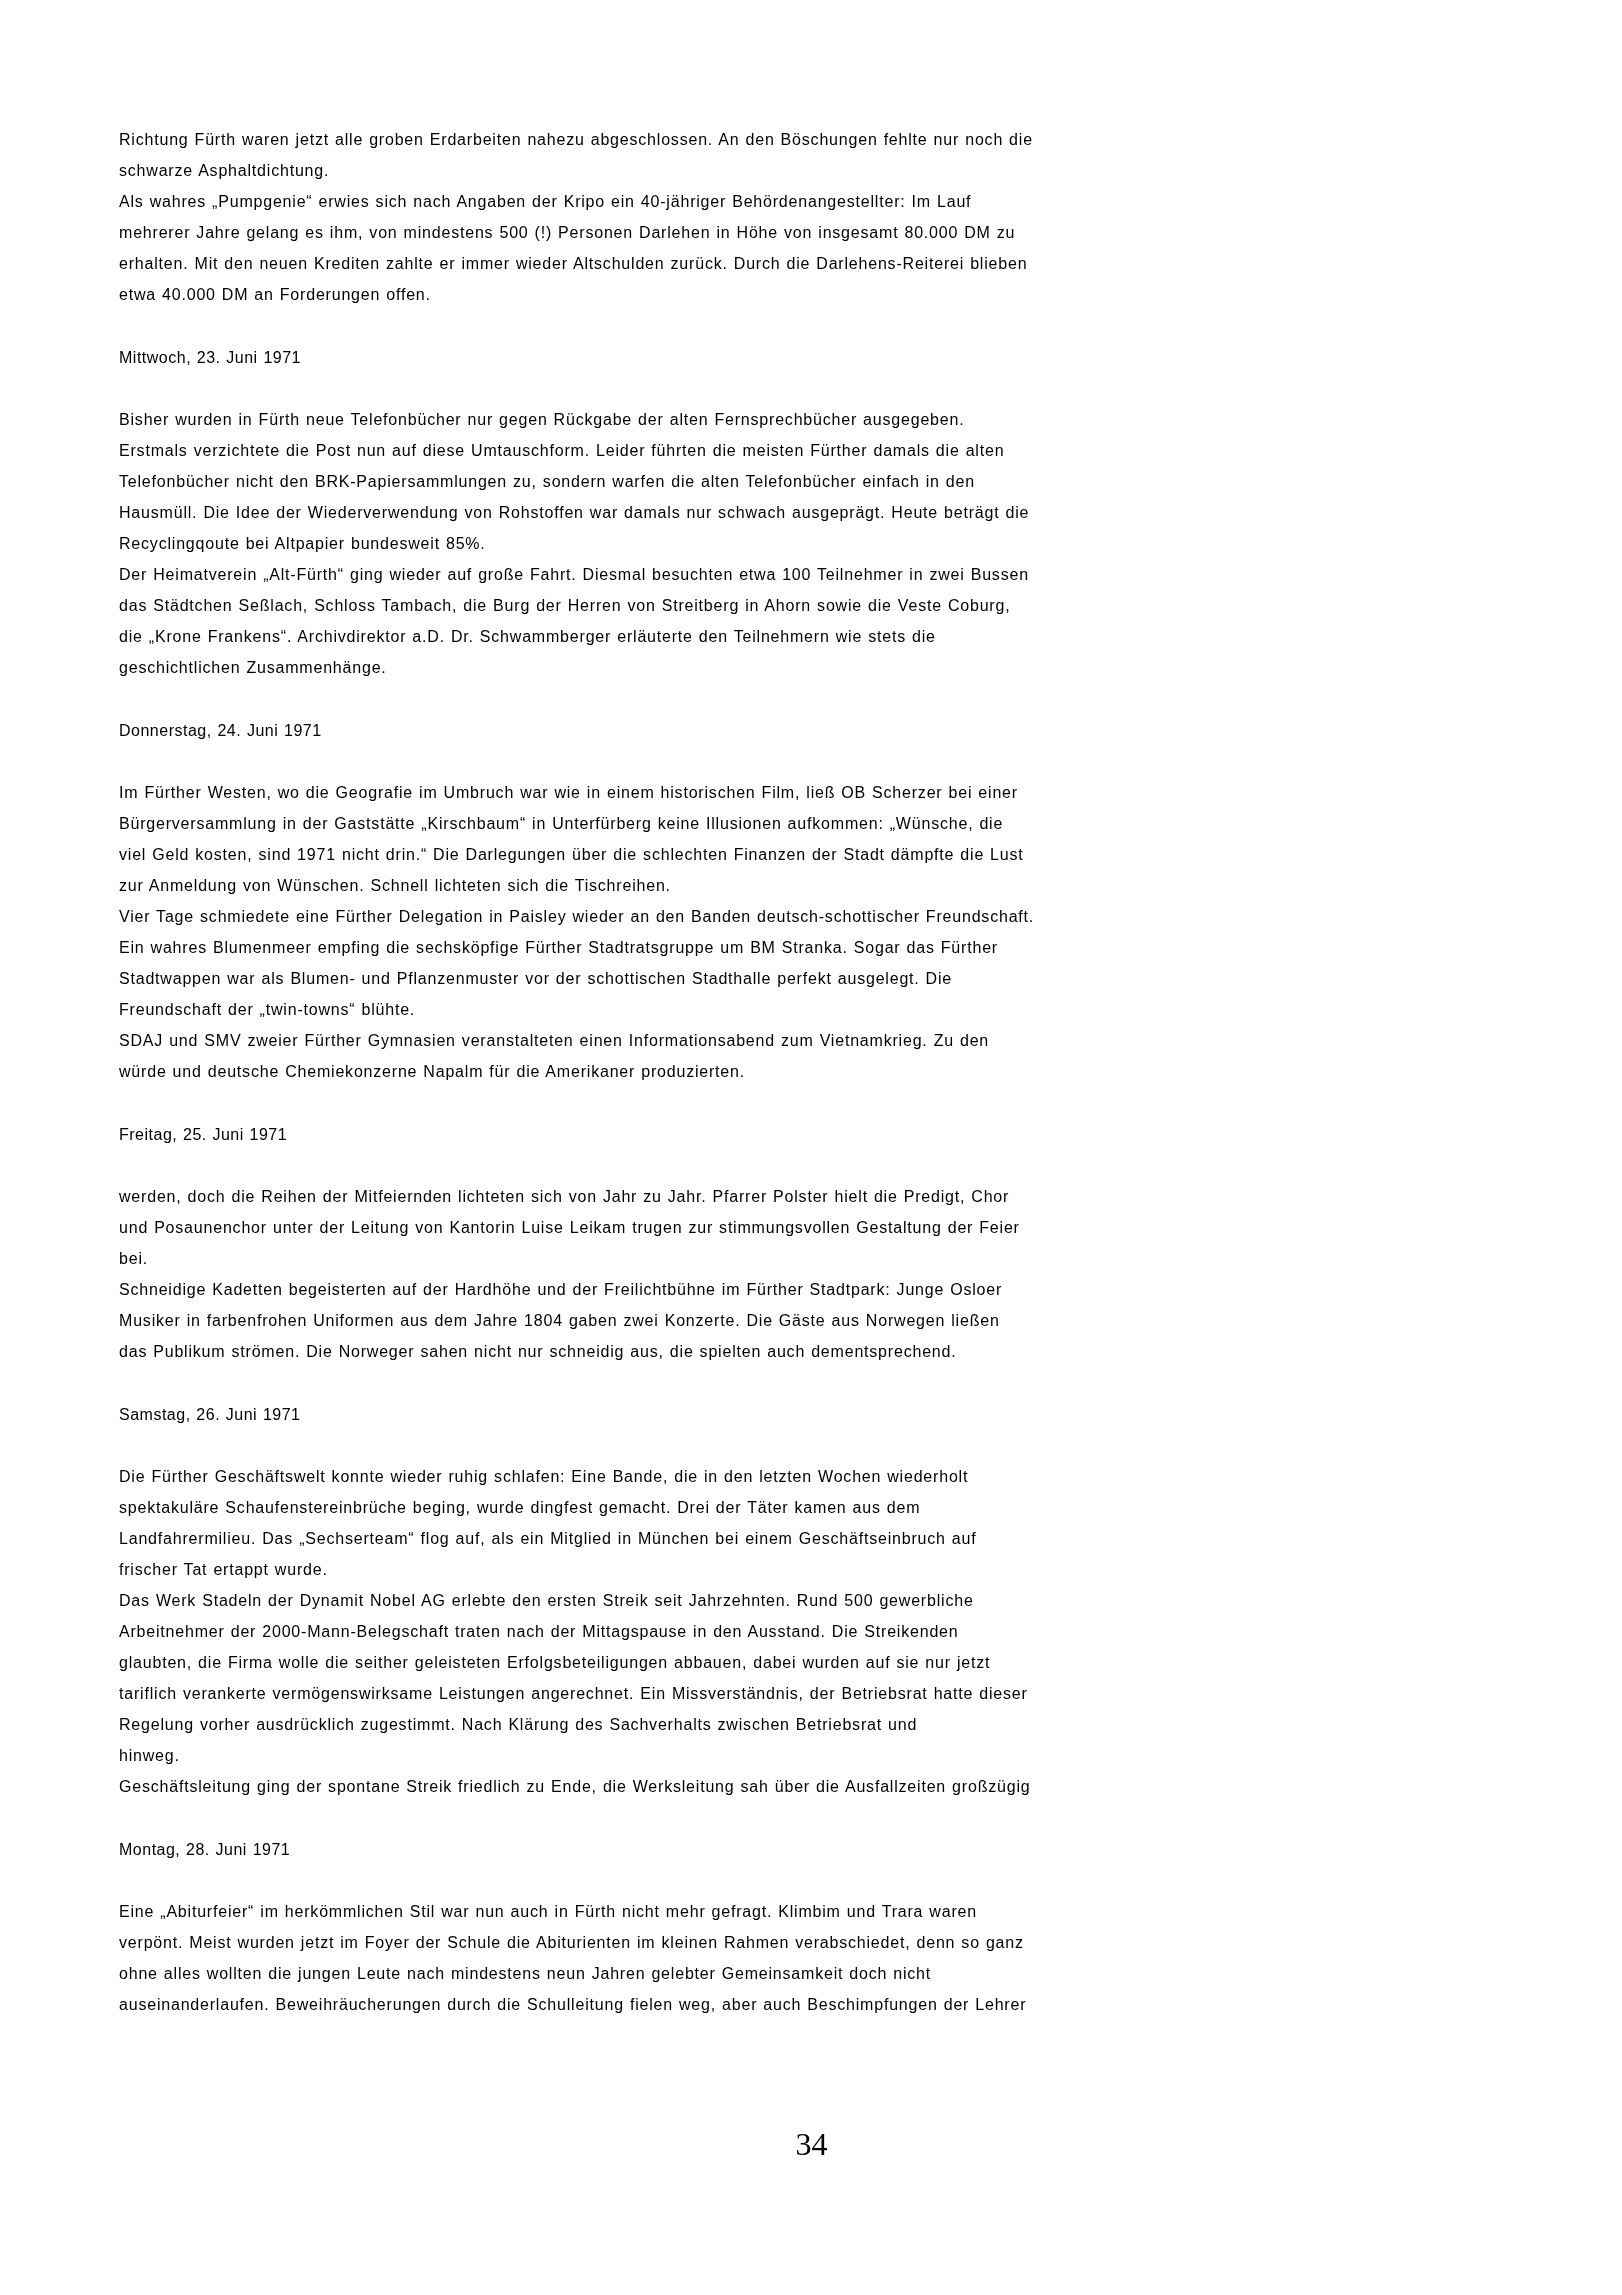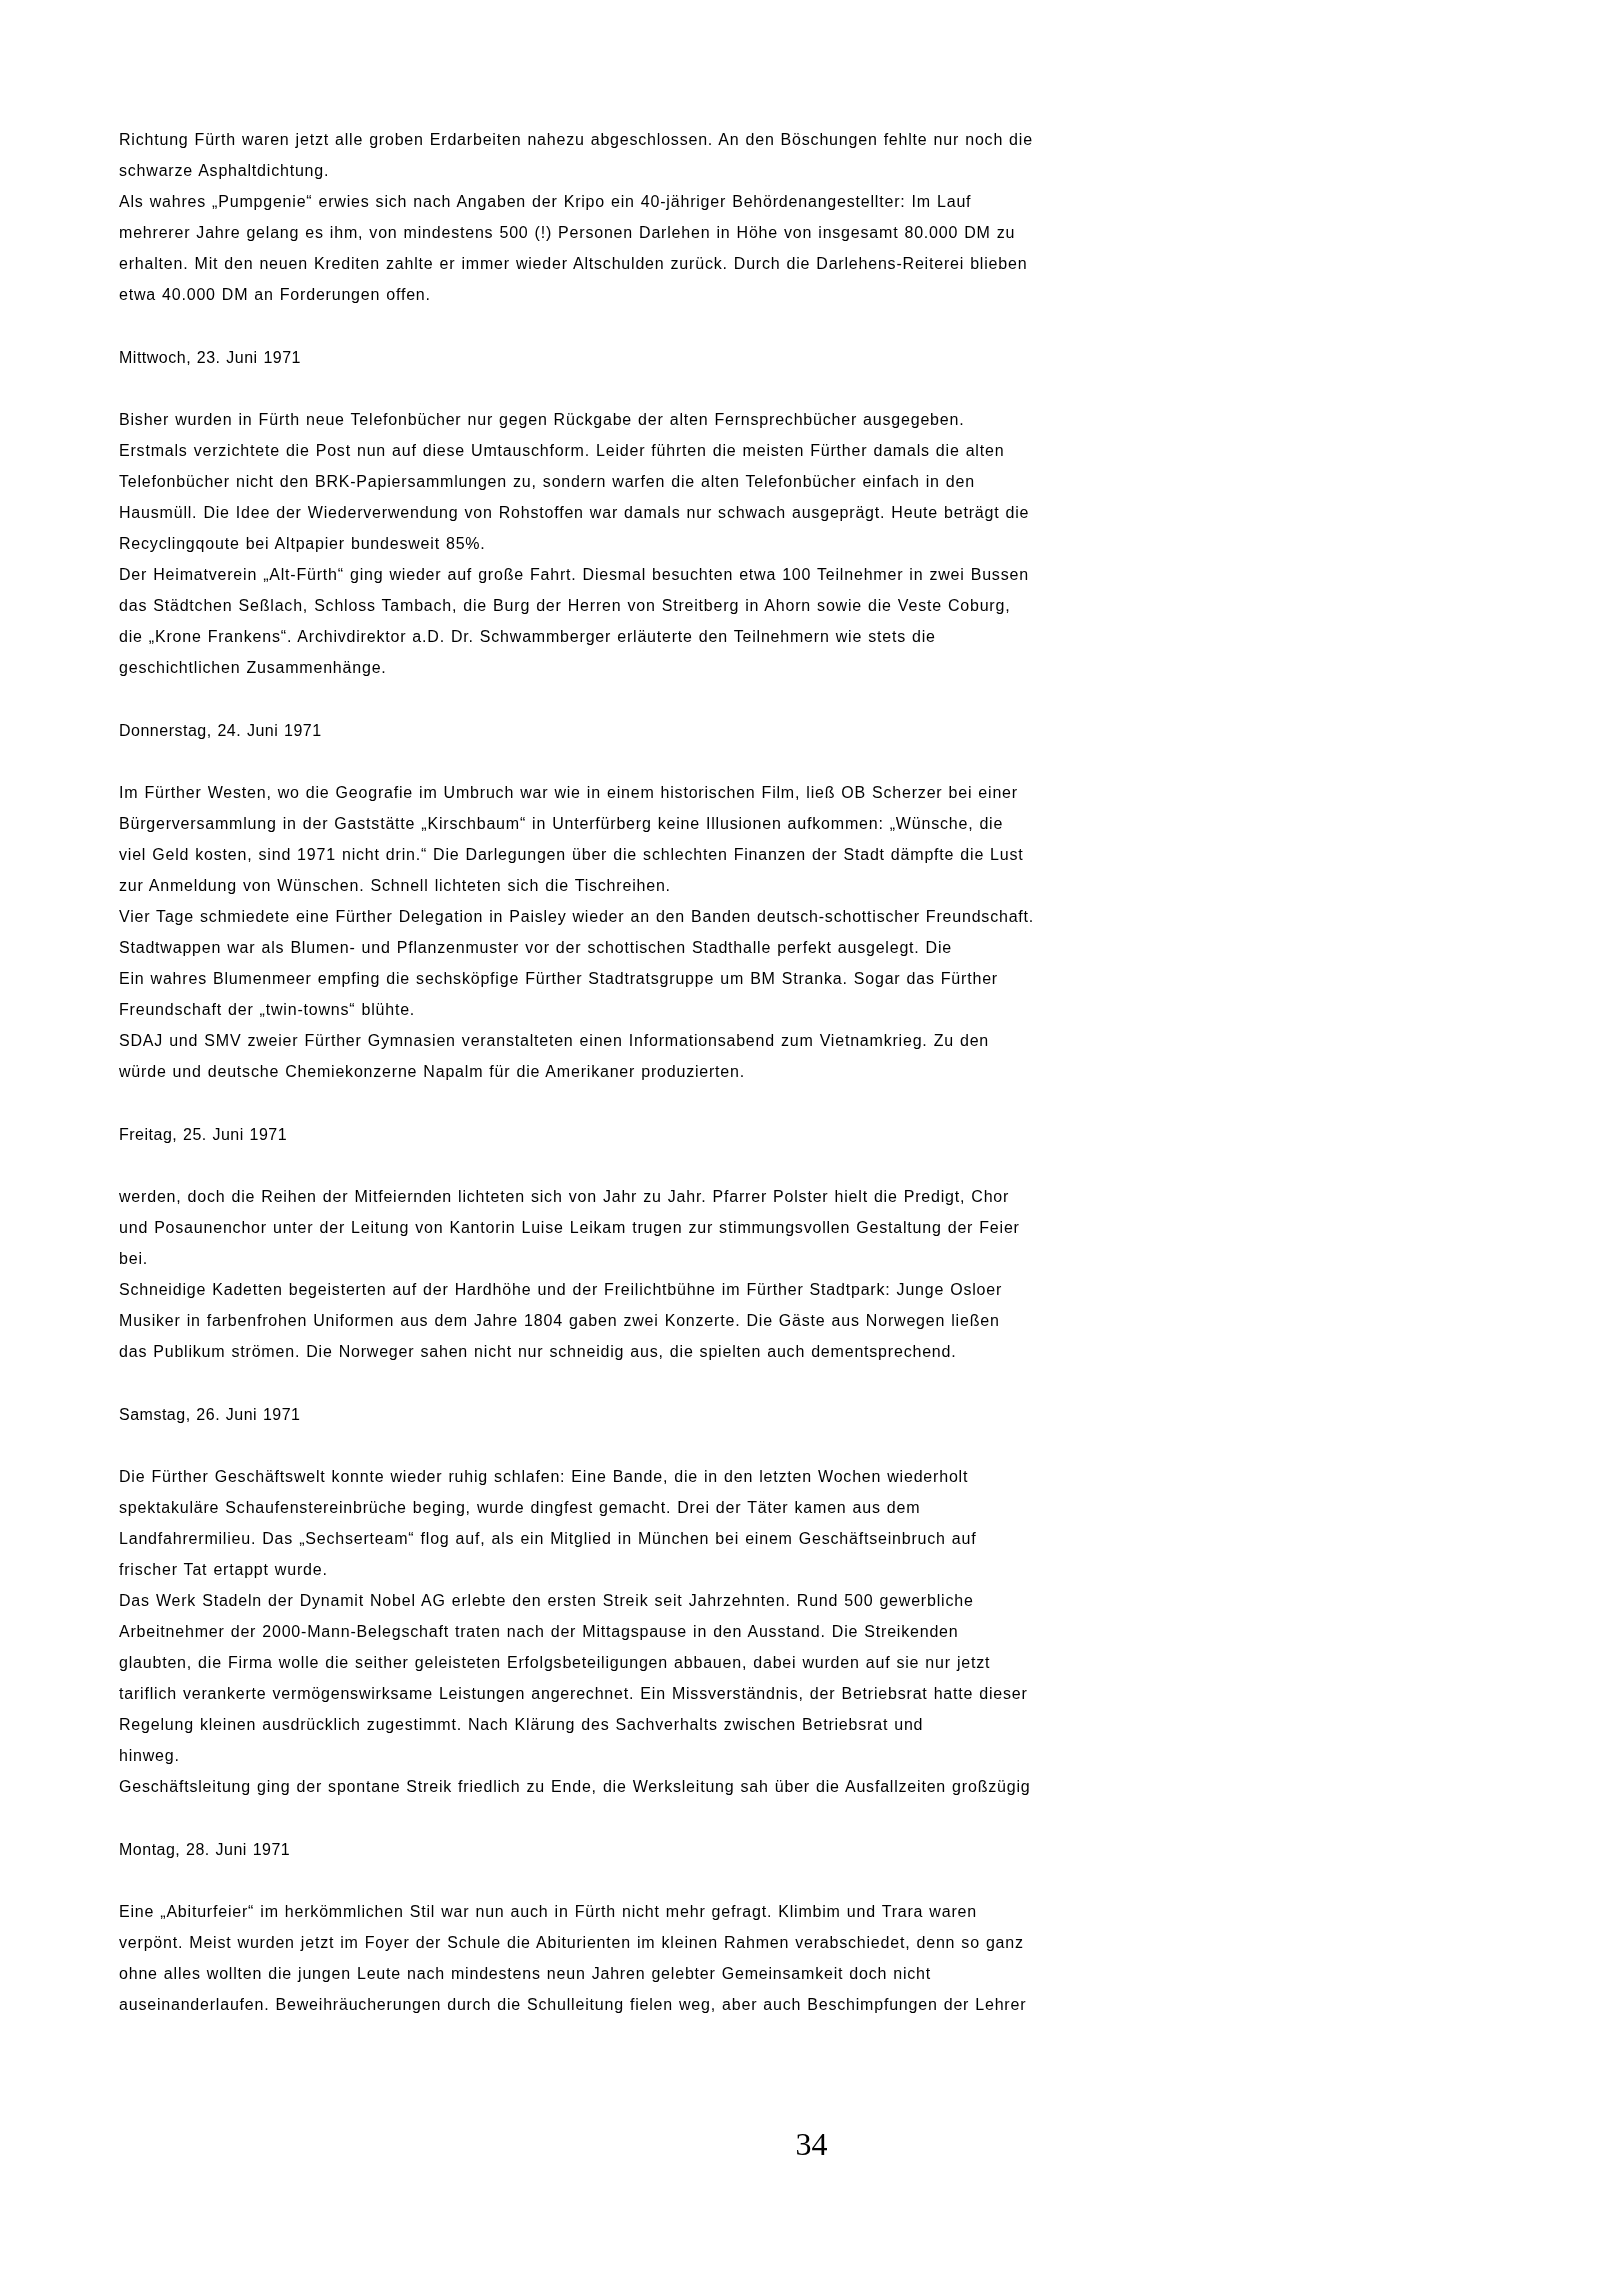--- a/index.html
+++ b/index.html
@@ -83,22 +83,22 @@
   <div>
     <div class="line heading">Donnerstag, 24. Juni 1971</div>
     <div>
       <span class="line">Im Fürther Westen, wo die Geografie im Umbruch war wie in einem historischen Film, ließ OB Scherzer bei einer</span>
       <span class="line">Bürgerversammlung in der Gaststätte „Kirschbaum“ in Unterfürberg keine Illusionen aufkommen: „Wünsche, die</span>
       <span class="line">viel Geld kosten, sind 1971 nicht drin.“ Die Darlegungen über die schlechten Finanzen der Stadt dämpfte die Lust</span>
       <span class="line">zur Anmeldung von Wünschen. Schnell lichteten sich die Tischreihen.</span>
     </div>
     <div>
       <span class="line">Vier Tage schmiedete eine Fürther Delegation in Paisley wieder an den Banden deutsch-schottischer Freundschaft.</span>
+      <span class="line">Ein wahres Blumenmeer empfing die sechsköpfige Fürther Stadtratsgruppe um BM Stranka. Sogar das Fürther</span>
       <span class="line">Stadtwappen war als Blumen- und Pflanzenmuster vor der schottischen Stadthalle perfekt ausgelegt. Die</span>
-      <span class="line">Ein wahres Blumenmeer empfing die sechsköpfige Fürther Stadtratsgruppe um BM Stranka. Sogar das Fürther</span>
       <span class="line">Freundschaft der „twin-towns“ blühte.</span>
     </div>
     <div>
       <span class="line">SDAJ und SMV zweier Fürther Gymnasien veranstalteten einen Informationsabend zum Vietnamkrieg. Zu den</span>
       <span class="line">würde und deutsche Chemiekonzerne Napalm für die Amerikaner produzierten.</span>
     </div>
   </div>
 
   <div>
     <div class="line heading">Freitag, 25. Juni 1971</div>
@@ -120,21 +120,21 @@
       <span class="line">Die Fürther Geschäftswelt konnte wieder ruhig schlafen: Eine Bande, die in den letzten Wochen wiederholt</span>
       <span class="line">spektakuläre Schaufenstereinbrüche beging, wurde dingfest gemacht. Drei der Täter kamen aus dem</span>
       <span class="line">Landfahrermilieu. Das „Sechserteam“ flog auf, als ein Mitglied in München bei einem Geschäftseinbruch auf</span>
       <span class="line">frischer Tat ertappt wurde.</span>
     </div>
     <div>
       <span class="line">Das Werk Stadeln der Dynamit Nobel AG erlebte den ersten Streik seit Jahrzehnten. Rund 500 gewerbliche</span>
       <span class="line">Arbeitnehmer der 2000-Mann-Belegschaft traten nach der Mittagspause in den Ausstand. Die Streikenden</span>
       <span class="line">glaubten, die Firma wolle die seither geleisteten Erfolgsbeteiligungen abbauen, dabei wurden auf sie nur jetzt</span>
       <span class="line">tariflich verankerte vermögenswirksame Leistungen angerechnet. Ein Missverständnis, der Betriebsrat hatte dieser</span>
-      <span class="line">Regelung kleinen ausdrücklich zugestimmt. Nach Klärung des Sachverhalts zwischen Betriebsrat und</span>
+      <span class="line">Regelung vorher ausdrücklich zugestimmt. Nach Klärung des Sachverhalts zwischen Betriebsrat und</span>
       <span class="line">hinweg.</span>
       <span class="line">Geschäftsleitung ging der spontane Streik friedlich zu Ende, die Werksleitung sah über die Ausfallzeiten großzügig</span>
     </div>
   </div>
 
   <div>
     <div class="line heading">Montag, 28. Juni 1971</div>
     <div>
       <span class="line">Eine „Abiturfeier“ im herkömmlichen Stil war nun auch in Fürth nicht mehr gefragt. Klimbim und Trara waren</span>
       <span class="line">verpönt. Meist wurden jetzt im Foyer der Schule die Abiturienten im kleinen Rahmen verabschiedet, denn so ganz</span>

